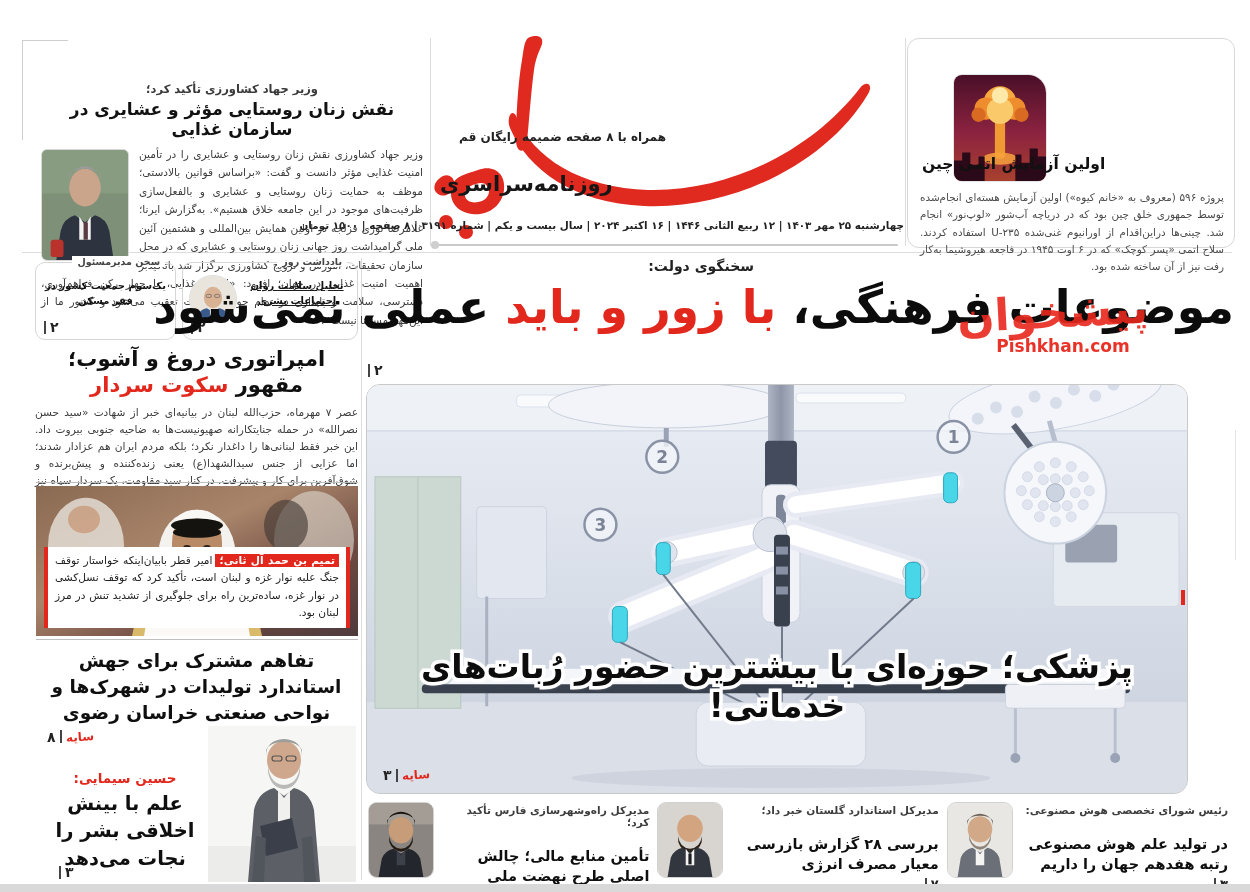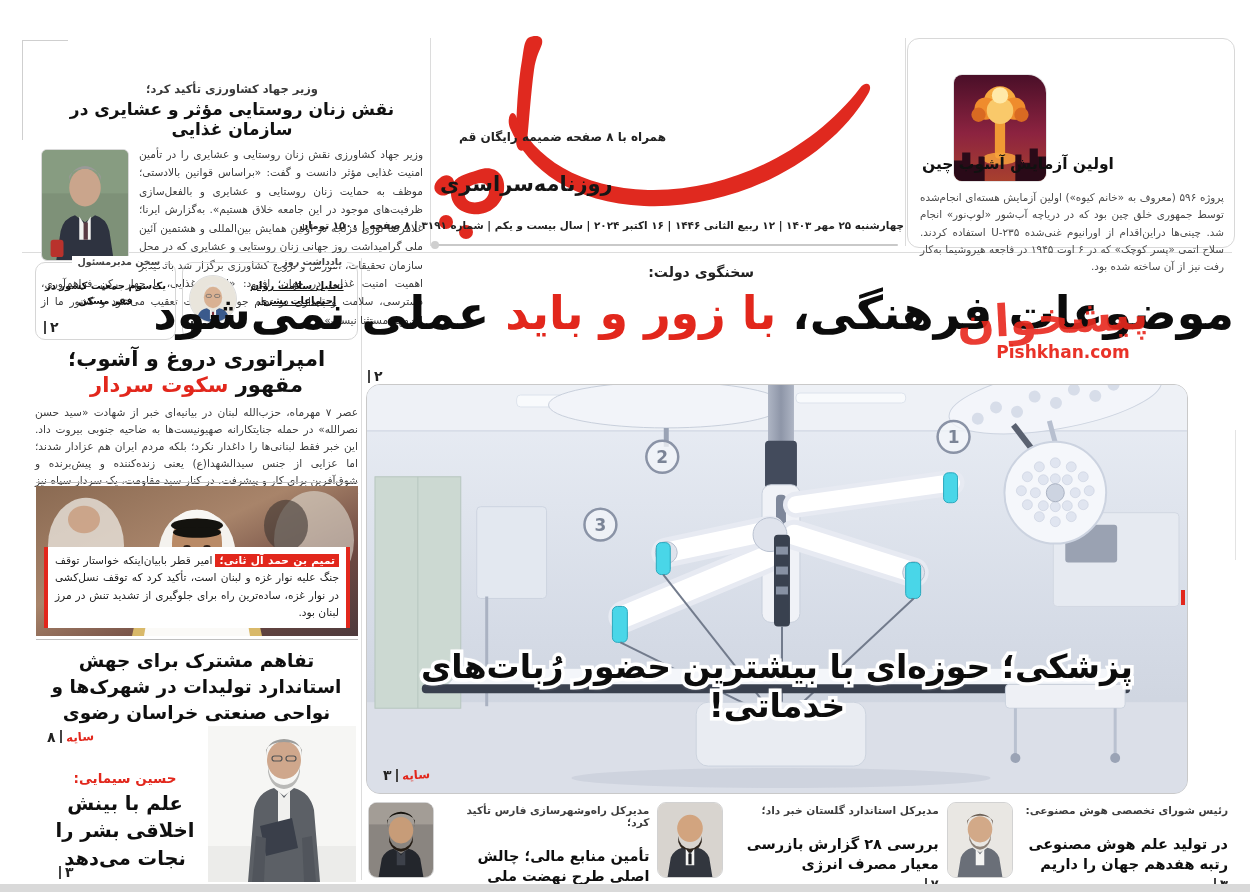--- a/index.html
+++ b/index.html
@@ -68,21 +68,21 @@
   .art-standard .pm-row { display:flex; justify-content:flex-end; margin-top:3px; padding-left:12px; }
   
   .blk-simaei { left:35px; top:726px; width:323px; height:156px; }
   .blk-simaei .photo { position:absolute; right:2px; top:0; width:148px; height:156px; overflow:hidden; }
   .blk-simaei .txt { position:absolute; left:6px; top:44px; width:168px; text-align:center; }
   .blk-simaei .lbl { color:#e2271c; font-size:13.5px; font-weight:bold; margin-bottom:4px; }
   .blk-simaei .ttl { font-size:19.5px; font-weight:bold; color:#0f0f0f; line-height:1.4; }
   .blk-simaei .pagemark { position:absolute; left:24px; bottom:2px; }
   
   
-  .lead { left:366px; top:256px; width:868px; height:126px;margin-top:6px; }
+  .lead { left:366px; top:256px; width:868px; height:126px; }
   .lead .kicker { position:absolute; top:2px; right:480px; font-size:14px; font-weight:bold; color:#222; }
   .lead .headline { position:absolute; top:24px; right:0; left:0; text-align:center; font-size:46px; font-weight:bold; color:#0c0c0c; letter-spacing:-0.8px; white-space:nowrap; }
   .lead .headline .red { color:#e2271c; }
   .lead .pagemark { position:absolute; left:2px; bottom:4px; }
   .watermark { position:absolute; left:612px; top:34px; width:170px; text-align:center; z-index:6; pointer-events:auto; }
   .watermark .script { font-size:44px; font-weight:bold; color:#e8281d; opacity:.9; transform:rotate(-3deg); line-height:1; letter-spacing:-2px; }
   .watermark .site { direction:ltr; font-size:17px; font-weight:bold; color:#e8281d; opacity:.95; margin-top:2px; }
   
   .hero { left:366px; top:384px; width:822px; height:410px; border:1px solid #c9c9c9; border-radius:14px; overflow:hidden; background:#dde3ee; }
   .hero svg { position:absolute; inset:0; }
@@ -177,21 +177,21 @@
         <circle cx="31" cy="33" r="11" fill="#ef8c2d"></circle>
         <circle cx="59" cy="33" r="11" fill="#ef8c2d"></circle>
         <circle cx="45" cy="35" r="13" fill="#f9c96a"></circle>
         <circle cx="24" cy="39" r="7" fill="#d96a22"></circle>
         <circle cx="66" cy="39" r="7" fill="#d96a22"></circle>
         <circle cx="45" cy="20" r="8" fill="#ffe9a8"></circle>
         <path d="M0,104 L0,84 L8,84 L8,76 L16,76 L16,88 L24,88 L24,80 L30,80 L30,104 Z" fill="#2a0a18"></path>
         <path d="M90,104 L90,80 L82,80 L82,72 L74,72 L74,86 L66,86 L66,78 L60,78 L60,104 Z" fill="#2a0a18"></path>
       </svg>
     </div>
-    <div class="title"><span>اولین آزمایش آشوب چین</span></div>
+    <div class="title"><span>اولین آزمایش اتمی چین</span></div>
     <div class="body justify">پروژه ۵۹۶ (معروف به «خانم کیوه») اولین آزمایش هسته‌ای انجام‌شده توسط جمهوری خلق چین بود که در دریاچه آب‌شور «لوپ‌نور» انجام شد. چینی‌ها دراین‌اقدام از اورانیوم غنی‌شده U-۲۳۵ استفاده کردند. سلاح اتمی «پسر کوچک» که در ۶ اوت ۱۹۴۵ در فاجعه هیروشیما به‌کار رفت نیز از آن ساخته شده بود.</div>
   </div>
 
   <div class="abs mini-box box-note">
     <span class="lbl">یادداشت روز</span>
     <div class="avatar">
       <svg viewBox="0 0 60 60" aria-hidden="true">
         <rect width="60" height="60" fill="#e9e5dc"></rect>
         <ellipse cx="30" cy="28" rx="12" ry="14" fill="#d9b193"></ellipse>
         <path d="M17,26 Q17,12 30,11 Q43,12 43,26 L43,20 Q40,13 30,13 Q20,13 17,20 Z" fill="#e8e8ea"></path>

